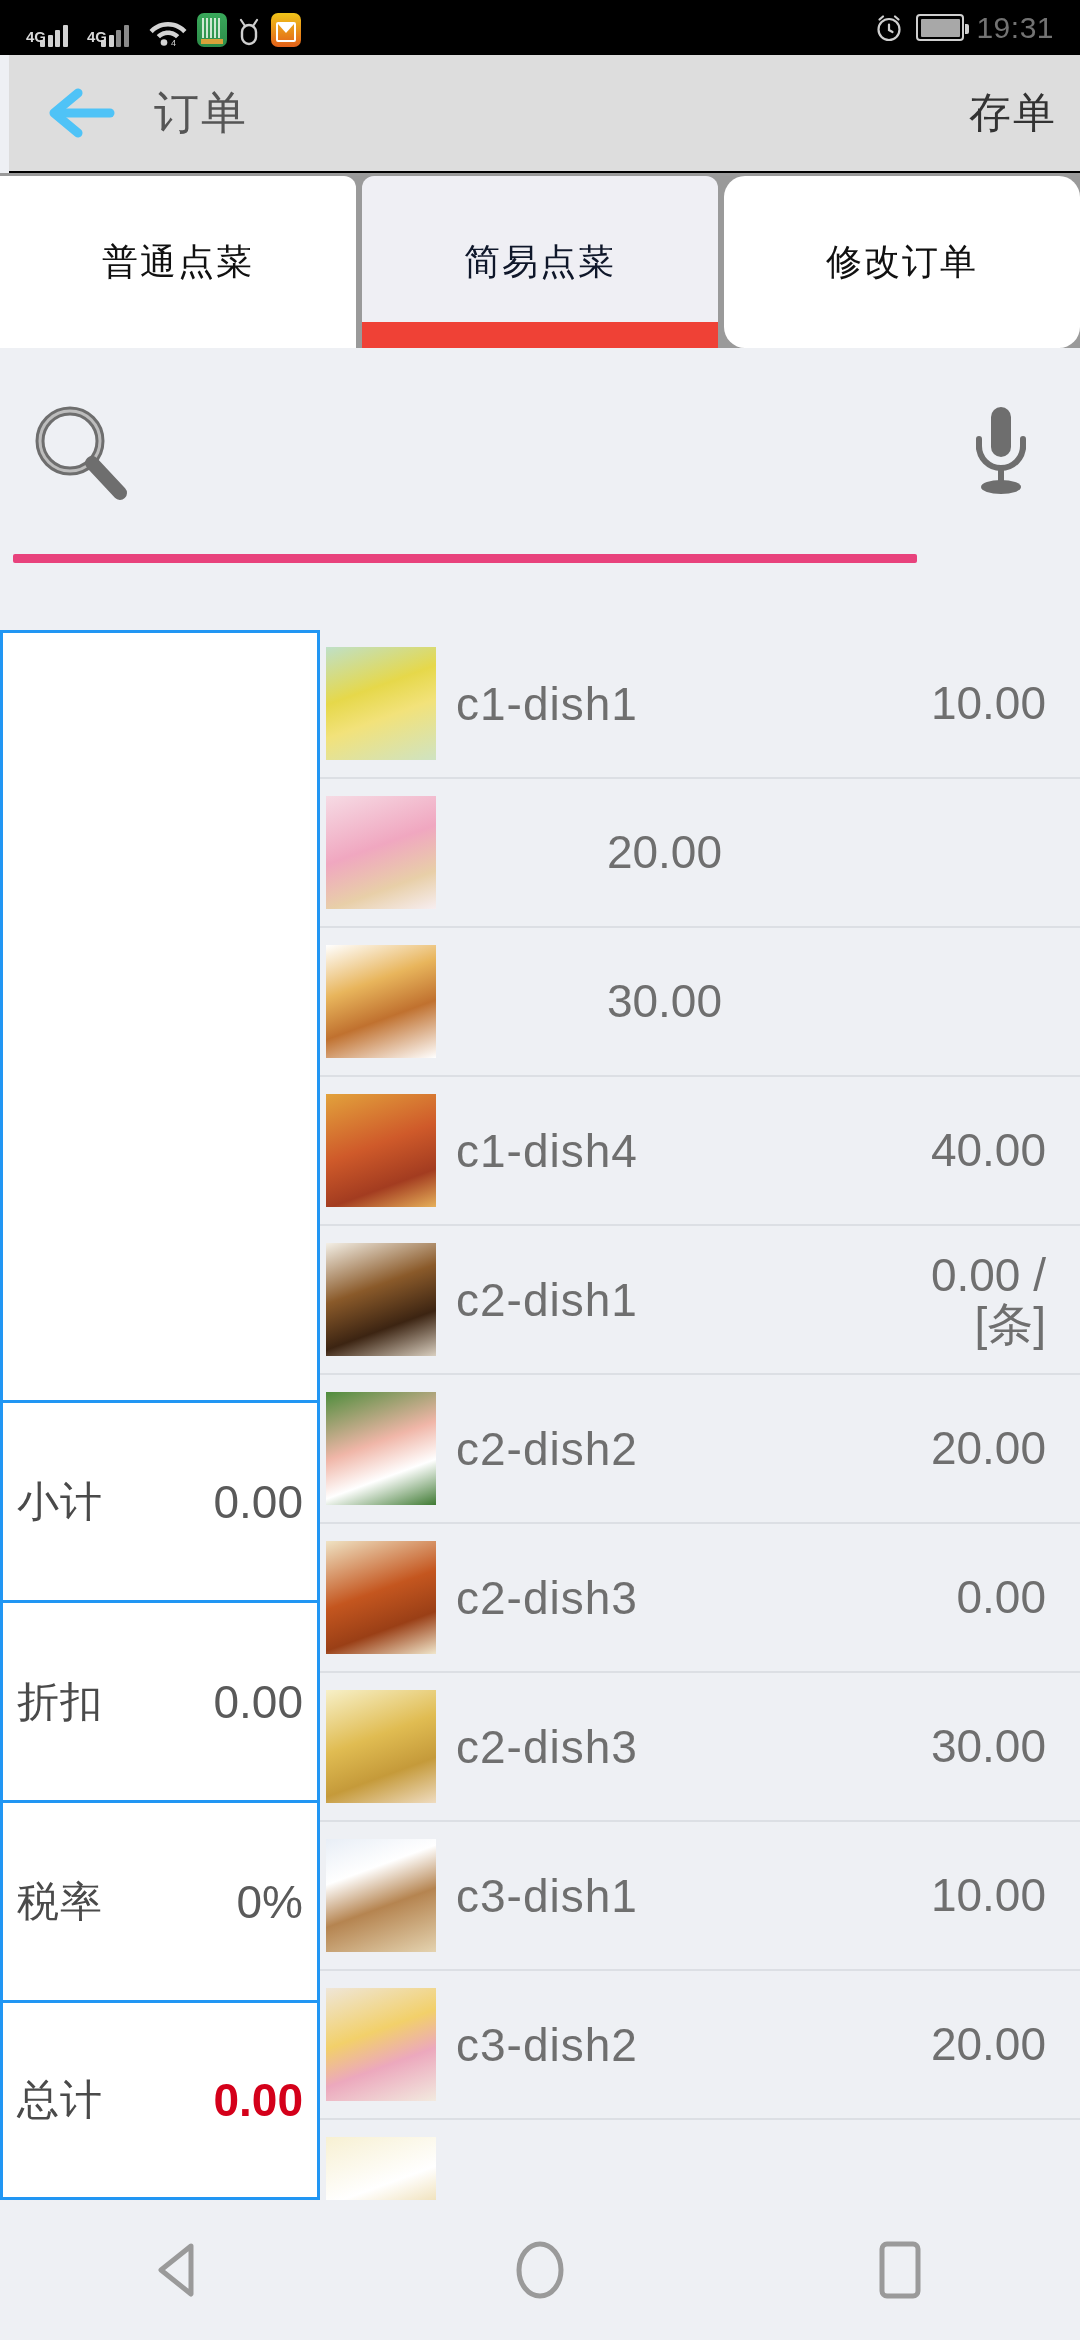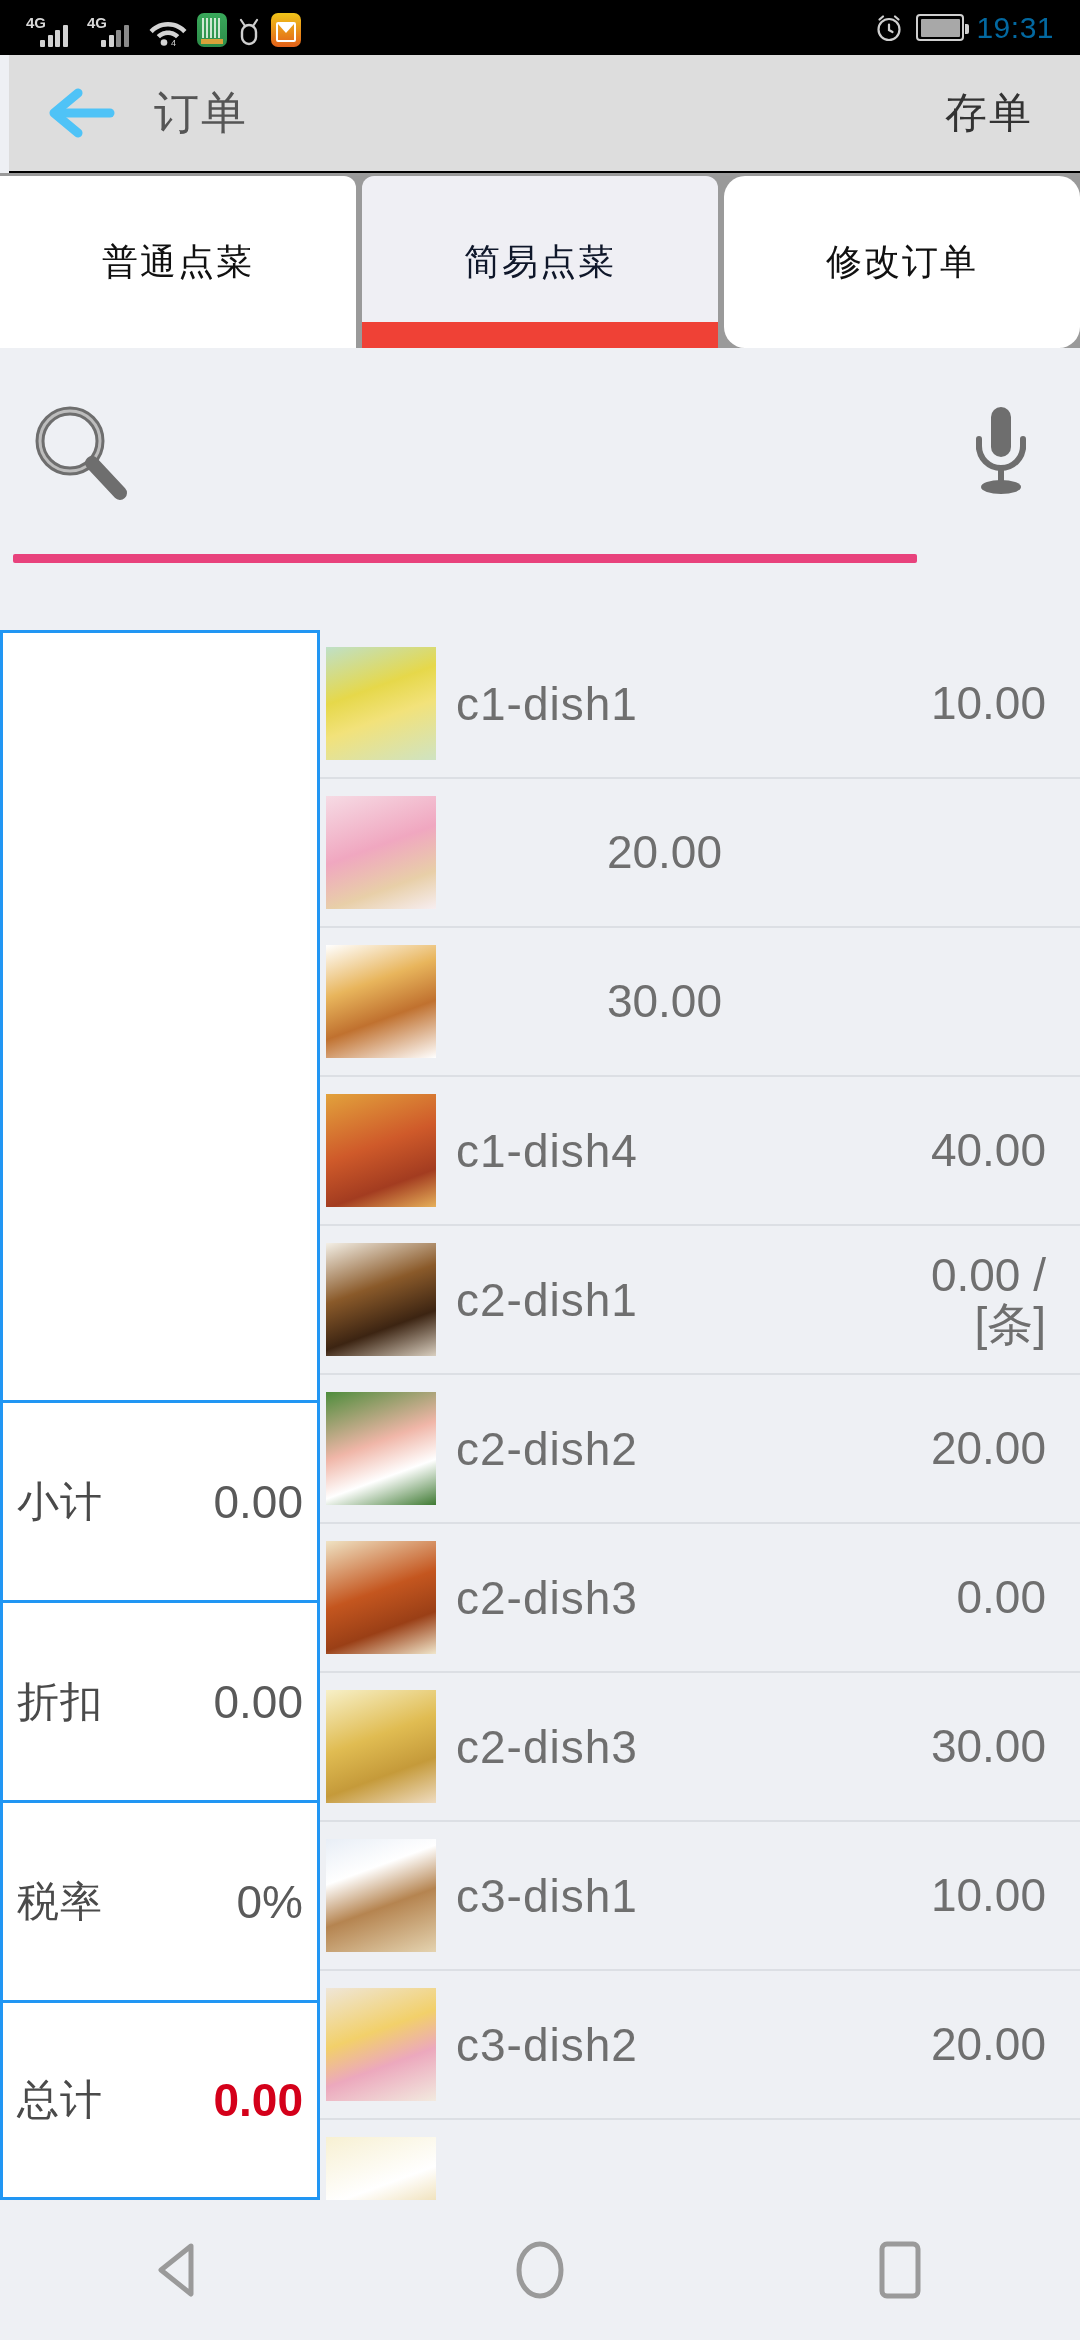--- a/index.html
+++ b/index.html
@@ -12,24 +12,24 @@
   #screen { position:relative; width:1080px; height:2340px; background:#eef0f4; }
 
   
   .statusbar {
     position:absolute; top:0; left:0; width:1080px; height:55px;
     background:#000; display:flex; align-items:center;
     padding:0 26px;
   }
   .sb-left { display:flex; align-items:flex-end; gap:9px; height:38px; }
   .sb-right { margin-left:auto; display:flex; align-items:center; gap:12px; }
-  .sb-clock { color:#0369a1; font-size:30px; letter-spacing:0.5px; }
+  .sb-clock { color:#737373; font-size:30px; letter-spacing:0.5px; }
 
   .sig { position:relative; width:52px; height:34px; display:flex; align-items:flex-end; }
-  .sig .g { position:absolute; top:1px; left:0; font-size:15px; color:#d8d8d8; font-weight:bold; }
+  .sig .g { position:absolute; top:15px; left:0; font-size:15px; color:#d8d8d8; font-weight:bold; }
   .sig .bars { margin-left:14px; display:flex; align-items:flex-end; gap:2.5px; height:24px; }
   .sig .bars i { display:block; width:5px; background:#d2d2d2; border-radius:1px; }
   .sig .bars i:nth-child(1){height:7px}
   .sig .bars i:nth-child(2){height:12px}
   .sig .bars i:nth-child(3){height:17px}
   .sig .bars i:nth-child(4){height:22px}
   .sig.dim .bars i:nth-child(3){background:#8a8a8a}
   .sig.dim .bars i:nth-child(4){background:#8a8a8a}
 
   .wifi { width:40px; height:32px; position:relative; }
@@ -55,21 +55,21 @@
   .battery i { position:absolute; inset:2.5px; background:#a8a8a8; border-radius:1px; display:block; }
 
   
   .appbar {
     position:absolute; top:55px; left:9px; width:1080px; height:118px;
     background:#dddddd; border-bottom:2px solid #000;
     display:flex; align-items:center;
   }
   .back-arrow { width:95px; margin-left:30px; display:flex; align-items:center; justify-content:center; }
   .appbar-title { font-size:45px; color:#555; margin-left:20px; letter-spacing:2px; }
-  .appbar-action { margin-left:auto; margin-right:56px; font-size:42px; color:#333; letter-spacing:2px; }
+  .appbar-action { margin-left:auto; margin-right:32px; font-size:42px; color:#333; letter-spacing:2px; }
 
   
   .tabs { position:absolute; top:173px; left:0; width:1080px; height:175px; display:flex; background:#9a9a9a; }
   .tab {
     flex:1; position:relative; display:flex; align-items:center; justify-content:center;
     background:#fff; font-size:36px; color:#111; letter-spacing:2px;
     border-radius:12px 12px 0 0; margin:3px 3px 0 3px;
   }
   .tab:first-child { margin-left:0; border-top-left-radius:0; }
   .tab:last-child { margin-right:0; border-top-right-radius:0;border-radius:21px; }

